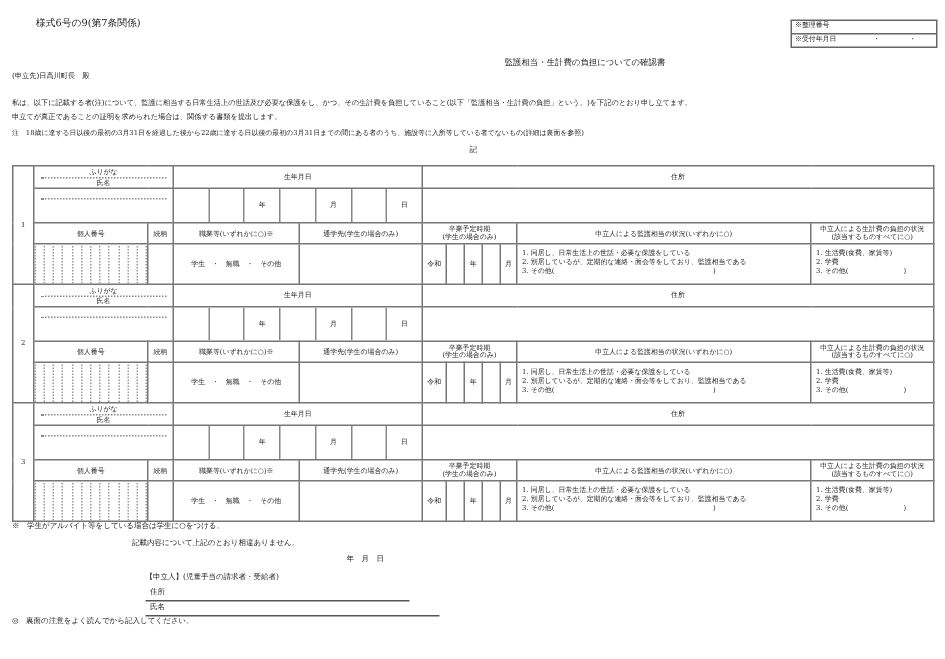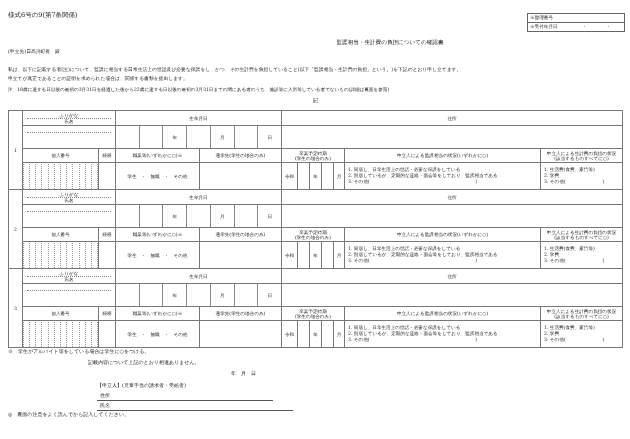--- a/index.html
+++ b/index.html
@@ -1,20 +1,20 @@
 <!DOCTYPE html>
 <html><head>
 <meta charset="utf-8">
 <style>
   html, body { margin:0; padding:0; background:#ffffff; }
   body { width:630px; height:439px; position:relative; overflow:hidden;
          font-family:"DejaVu Serif","Liberation Serif",serif; color:#222; font-size:5px; }
   .abs { position:absolute; }
   .t { white-space:nowrap; line-height:1; }
-  .form-id { left:8px; top:12px; font-size:6.5px; }
+  .form-id { left:24px; top:12px; font-size:6.5px; }
   .office-box { left:527px; top:13px; width:96px; height:17px; border:1px solid #666; }
   .office-box .row { height:8px; border-bottom:1px solid #666; font-size:4.6px; line-height:8px; padding-left:2px; position:relative; }
   .office-box .row:last-child { border-bottom:none; }
   .office-box .dots { position:absolute; left:54px; top:0; letter-spacing:9px; }
   .doc-title { left:0; width:630px; top:40px; text-align:center; font-size:5.6px; padding-left:150px; box-sizing:border-box; }
   .addressee { left:8px; top:50px; font-size:4.8px; }
   .intro1 { left:8px; top:68px; font-size:4.8px; }
   .intro2 { left:8px; top:77px; font-size:4.8px; }
   .note { left:8px; top:88px; font-size:4.6px; }
   .ki { left:313px; top:98px; font-size:5.2px; }

